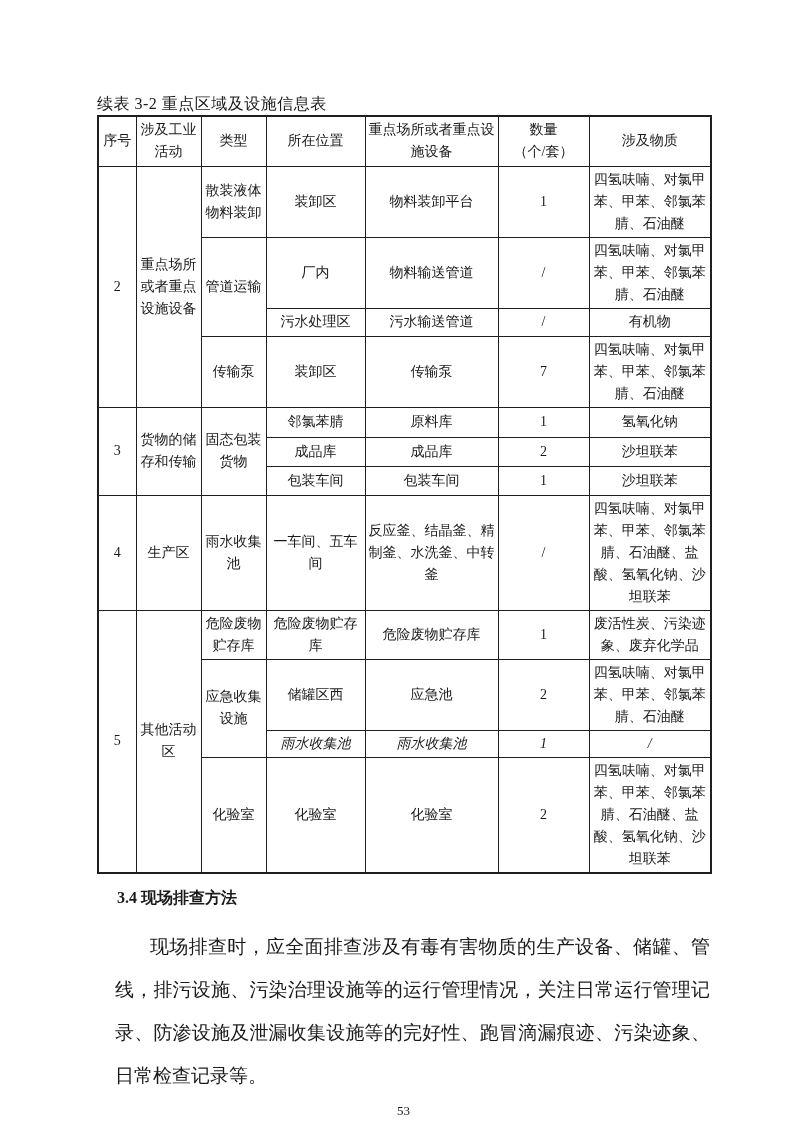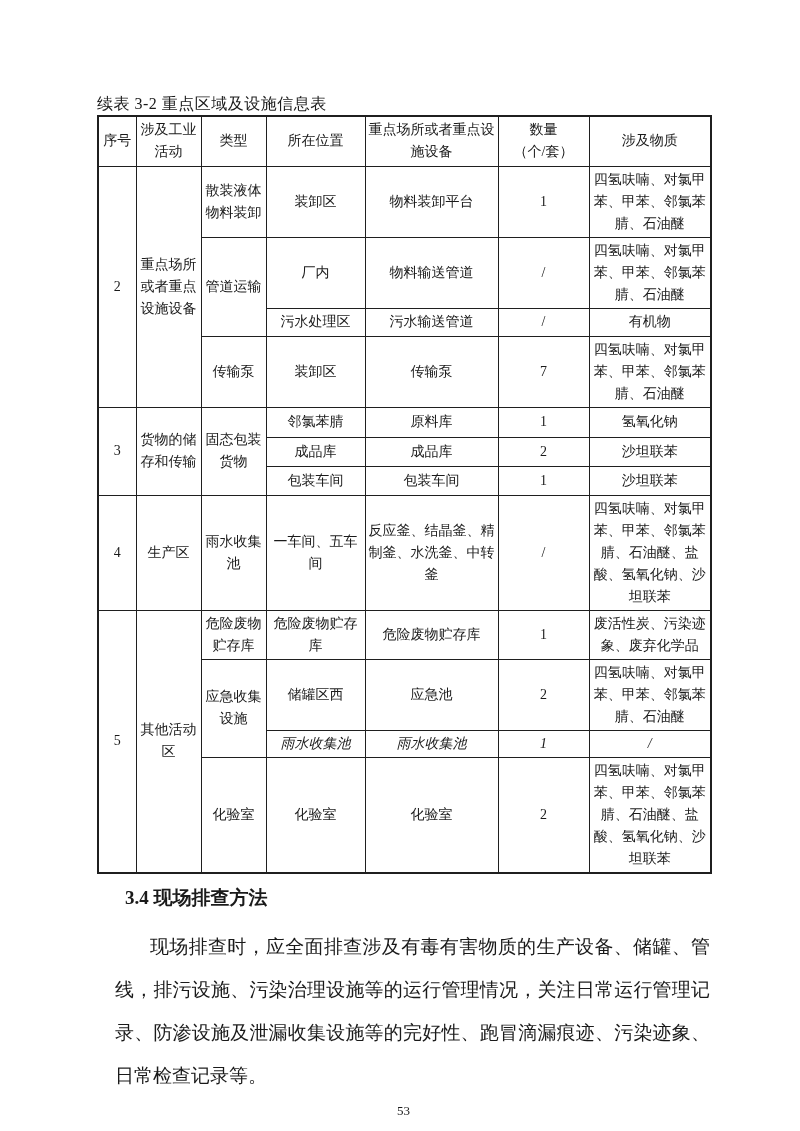--- a/index.html
+++ b/index.html
@@ -40,22 +40,22 @@
   
   .c-seq { width: 38px; } .c-act { width: 65px; } .c-type { width: 65px; }
   .c-loc { width: 99px; } .c-fac { width: 133px; } .c-qty { width: 91px; }
   .c-sub { width: 122px; }
   
   .hr50 { height: 50px; } .hr68 { height: 68px; } .hr62 { height: 62px; }
   .hr28 { height: 28px; } .hr66 { height: 66px; } .hr30 { height: 30px; }
   .hr29 { height: 29px; } .hr106 { height: 106px; } .hr45 { height: 45px; }
   .hr67 { height: 67px; } .hr27 { height: 27px; font-style: italic; } .hr108 { height: 108px; }
   .section-heading {
-    margin: 11px 0 0 28px;
-    font-size: 19px;
+    margin: 11px 0 0 20px;
+    font-size: 16px;
     font-weight: bold;
     line-height: 26px;
   }
   .body-para {
     margin: 14px 12px 0 18px;
     width: 595px;
     font-size: 19px;
     line-height: 43px;
     text-align: justify;
     text-indent: 35px;

